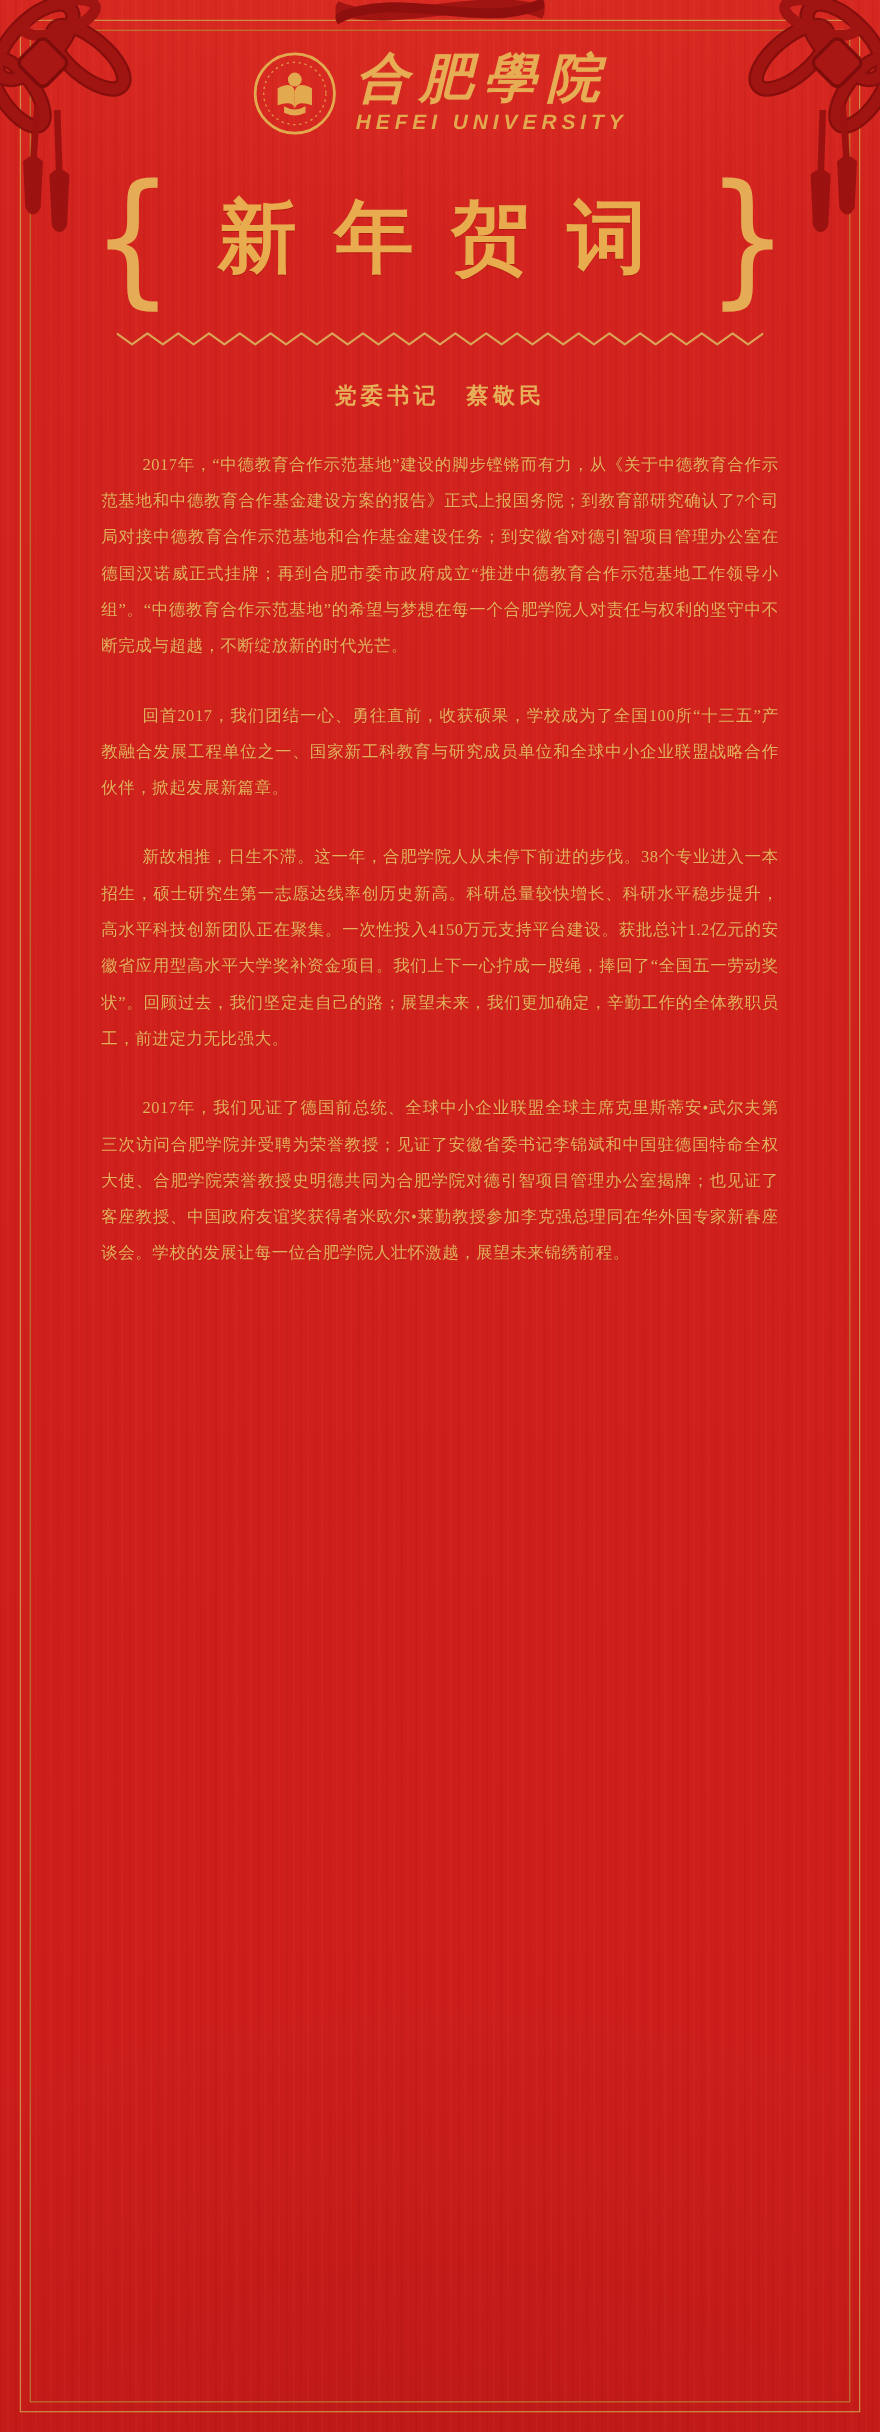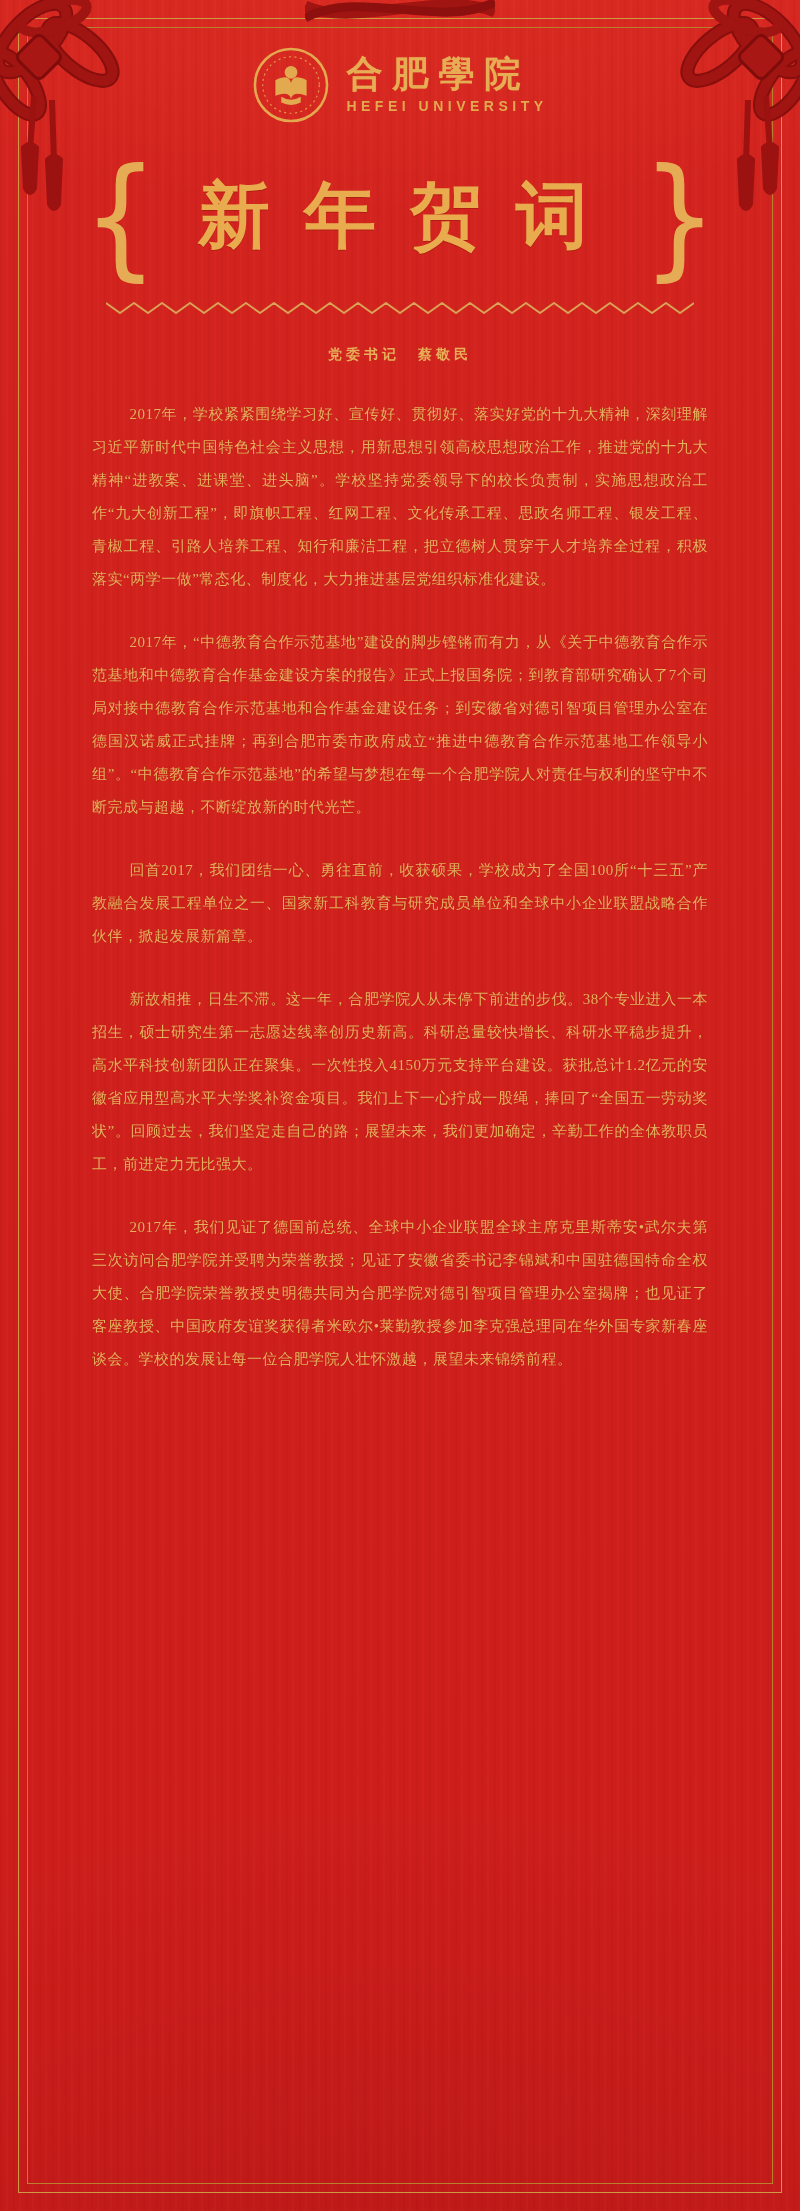--- a/index.html
+++ b/index.html
@@ -23,34 +23,34 @@
   
   .knot{position:absolute;top:0;z-index:3;}
   .knot.left{left:-6px;}
   .knot.right{right:-6px;transform:scaleX(-1);}
   .ribbon-center{position:absolute;top:-4px;left:50%;transform:translateX(-50%);z-index:3;}
   
   .header{position:relative;z-index:4;display:flex;justify-content:center;align-items:center;
     gap:16px;padding-top:46px;}
   .seal{width:78px;height:78px;flex:0 0 auto;}
   .uni-names{display:flex;flex-direction:column;align-items:flex-start;}
-  .uni-zh{color:#e7ad55;font-size:36px;font-weight:bold;letter-spacing:10px;line-height:1.05;
-    text-shadow:0 0 1px rgba(230,170,80,.6);}
-  .uni-en{color:#e3a94f;font-size:14px;letter-spacing:4.5px;font-weight:bold;margin-top:4px;
-    font-family:"Liberation Sans","DejaVu Sans",sans-serif;}
+  .uni-zh{color:#e7ad55;font-size:48px;font-weight:bold;letter-spacing:10px;line-height:1.05;
+    font-style:italic;text-shadow:0 0 1px rgba(230,170,80,.6);}
+  .uni-en{color:#e3a94f;font-size:19px;letter-spacing:4.5px;font-weight:bold;margin-top:4px;
+    font-family:"Liberation Sans","DejaVu Sans",sans-serif;font-style:italic;}
   
   .title-row{position:relative;z-index:4;display:flex;justify-content:center;align-items:center;
     gap:20px;margin-top:22px;height:140px;}
   .brace{color:#e6ac55;font-size:118px;font-weight:normal;line-height:1;
     transform:scaleY(1.12);font-family:"DejaVu Sans",sans-serif;}
   .main-title{margin:0;color:#e8ac4e;font-size:72px;font-weight:bold;
     letter-spacing:34px;padding-left:20px;text-shadow:0 1px 0 rgba(120,20,0,.35);}
   .zigzag-wrap{position:relative;z-index:4;display:flex;justify-content:center;margin-top:14px;}
   
-  .byline{position:relative;z-index:4;text-align:center;color:#e7b058;font-size:14px;
+  .byline{position:relative;z-index:4;text-align:center;color:#e7b058;font-size:20px;
     letter-spacing:4px;font-weight:bold;margin-top:30px;}
   
   .letter{position:relative;z-index:4;padding:34px 92px 30px 92px;}
   .letter p{margin:0 0 30px 0;color:#e5af5d;font-size:15px;line-height:33px;
     letter-spacing:.5px;text-align:justify;text-indent:2.5em;
     text-shadow:0 0 1px rgba(150,40,0,.4);}
 </style>
 </head>
 <body>
 
@@ -127,20 +127,19 @@
 
   <div class="zigzag-wrap">
     <svg width="588" height="16" viewBox="0 0 588 16">
       <path d="M0 3 L14 13 L28 3 L42 13 L56 3 L70 13 L84 3 L98 13 L112 3 L126 13 L140 3 L154 13 L168 3 L182 13 L196 3 L210 13 L224 3 L238 13 L252 3 L266 13 L280 3 L294 13 L308 3 L322 13 L336 3 L350 13 L364 3 L378 13 L392 3 L406 13 L420 3 L434 13 L448 3 L462 13 L476 3 L490 13 L504 3 L518 13 L532 3 L546 13 L560 3 L574 13 L588 3" fill="none" stroke="#d9a455" stroke-width="2" stroke-linejoin="round"></path>
     </svg>
   </div>
 
   <div class="byline">党委书记　蔡敬民</div>
 
   <article class="letter">
-      <p>2017年，学校紧紧围绕学习好、宣传好、贯彻好、落实好党的十九大精神，深刻理解习近平新时代中国特色社会主义思想，用新思想引领高校思想政治工作，推进党的十九大精神“进教案、进课堂、进头脑”。学校坚持党委领导下的校长负责制，实施思想政治工作“九大创新工程”，即旗帜工程、红网工程、文化传承工程、思政名师工程、银发工程、青椒工程、引路人培养工程、知行和廉洁工程，把立德树人贯穿于人才培养全过程，积极落实“两学一做”常态化、制度化，大力推进基层党组织标准化建设。</p>
       <p>2017年，“中德教育合作示范基地”建设的脚步铿锵而有力，从《关于中德教育合作示范基地和中德教育合作基金建设方案的报告》正式上报国务院；到教育部研究确认了7个司局对接中德教育合作示范基地和合作基金建设任务；到安徽省对德引智项目管理办公室在德国汉诺威正式挂牌；再到合肥市委市政府成立“推进中德教育合作示范基地工作领导小组”。“中德教育合作示范基地”的希望与梦想在每一个合肥学院人对责任与权利的坚守中不断完成与超越，不断绽放新的时代光芒。</p>
       <p>回首2017，我们团结一心、勇往直前，收获硕果，学校成为了全国100所“十三五”产教融合发展工程单位之一、国家新工科教育与研究成员单位和全球中小企业联盟战略合作伙伴，掀起发展新篇章。</p>
       <p>新故相推，日生不滞。这一年，合肥学院人从未停下前进的步伐。38个专业进入一本招生，硕士研究生第一志愿达线率创历史新高。科研总量较快增长、科研水平稳步提升，高水平科技创新团队正在聚集。一次性投入4150万元支持平台建设。获批总计1.2亿元的安徽省应用型高水平大学奖补资金项目。我们上下一心拧成一股绳，捧回了“全国五一劳动奖状”。回顾过去，我们坚定走自己的路；展望未来，我们更加确定，辛勤工作的全体教职员工，前进定力无比强大。</p>
       <p>2017年，我们见证了德国前总统、全球中小企业联盟全球主席克里斯蒂安•武尔夫第三次访问合肥学院并受聘为荣誉教授；见证了安徽省委书记李锦斌和中国驻德国特命全权大使、合肥学院荣誉教授史明德共同为合肥学院对德引智项目管理办公室揭牌；也见证了客座教授、中国政府友谊奖获得者米欧尔•莱勤教授参加李克强总理同在华外国专家新春座谈会。学校的发展让每一位合肥学院人壮怀激越，展望未来锦绣前程。</p>
     </article>
 
 </div>
 
 </body></html>

